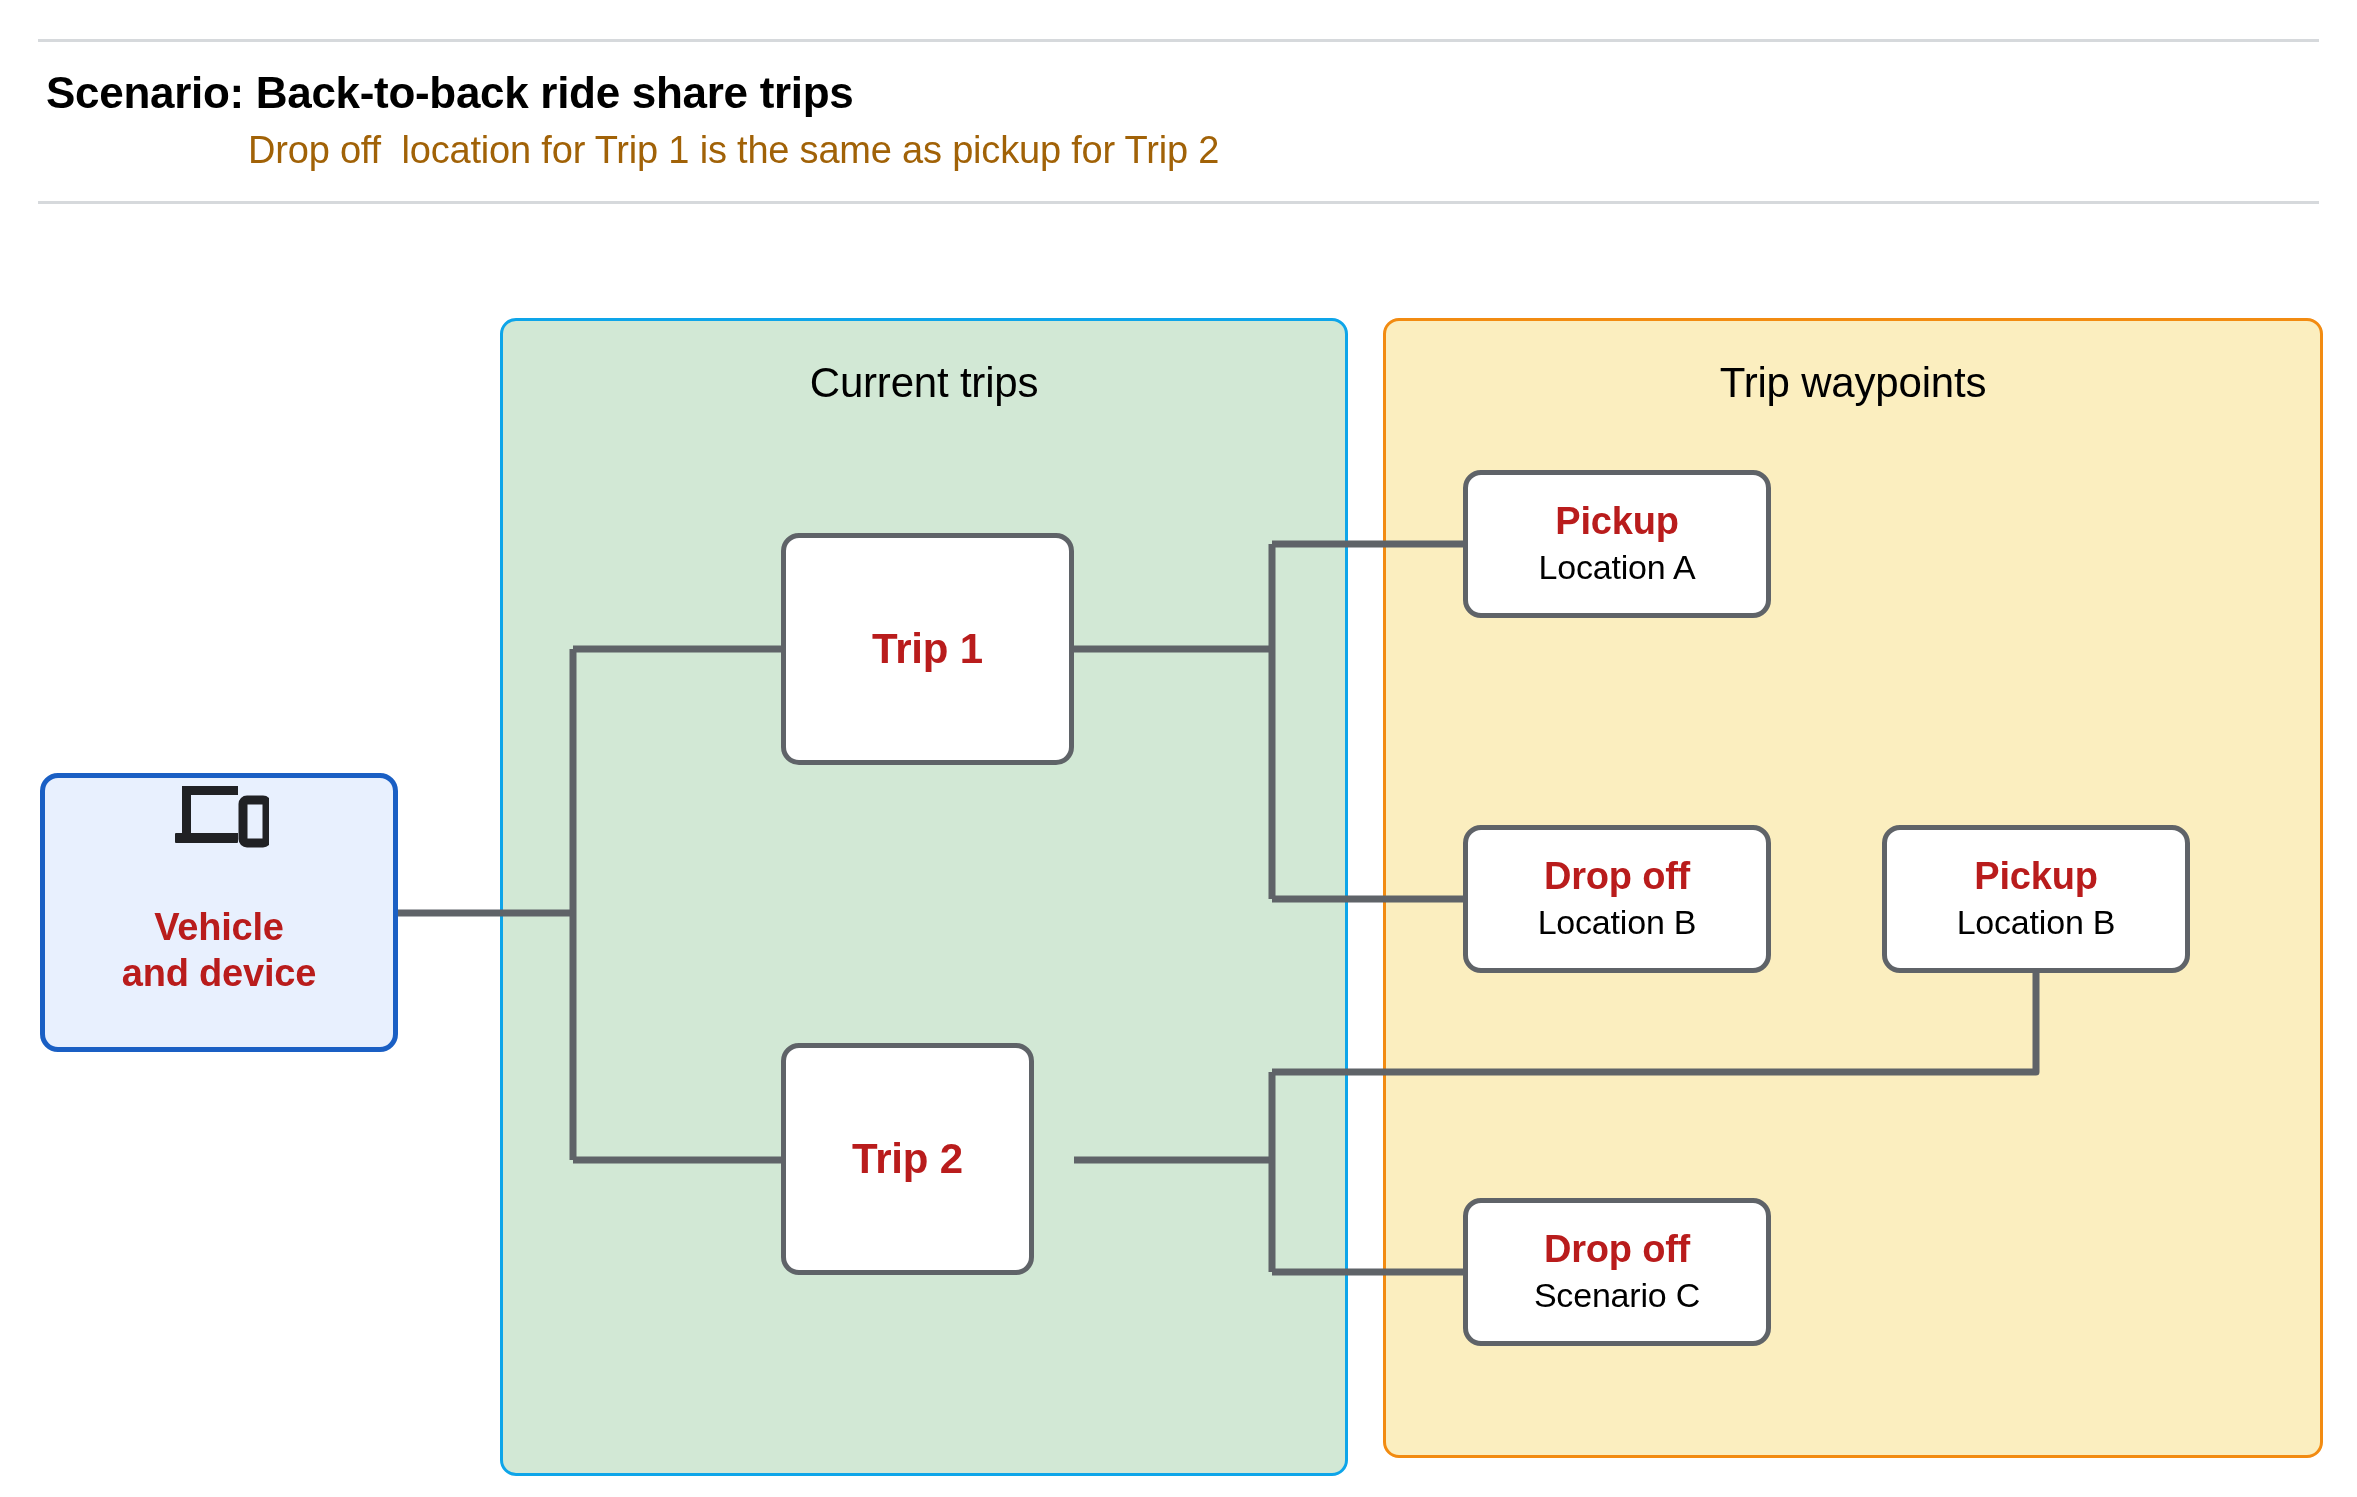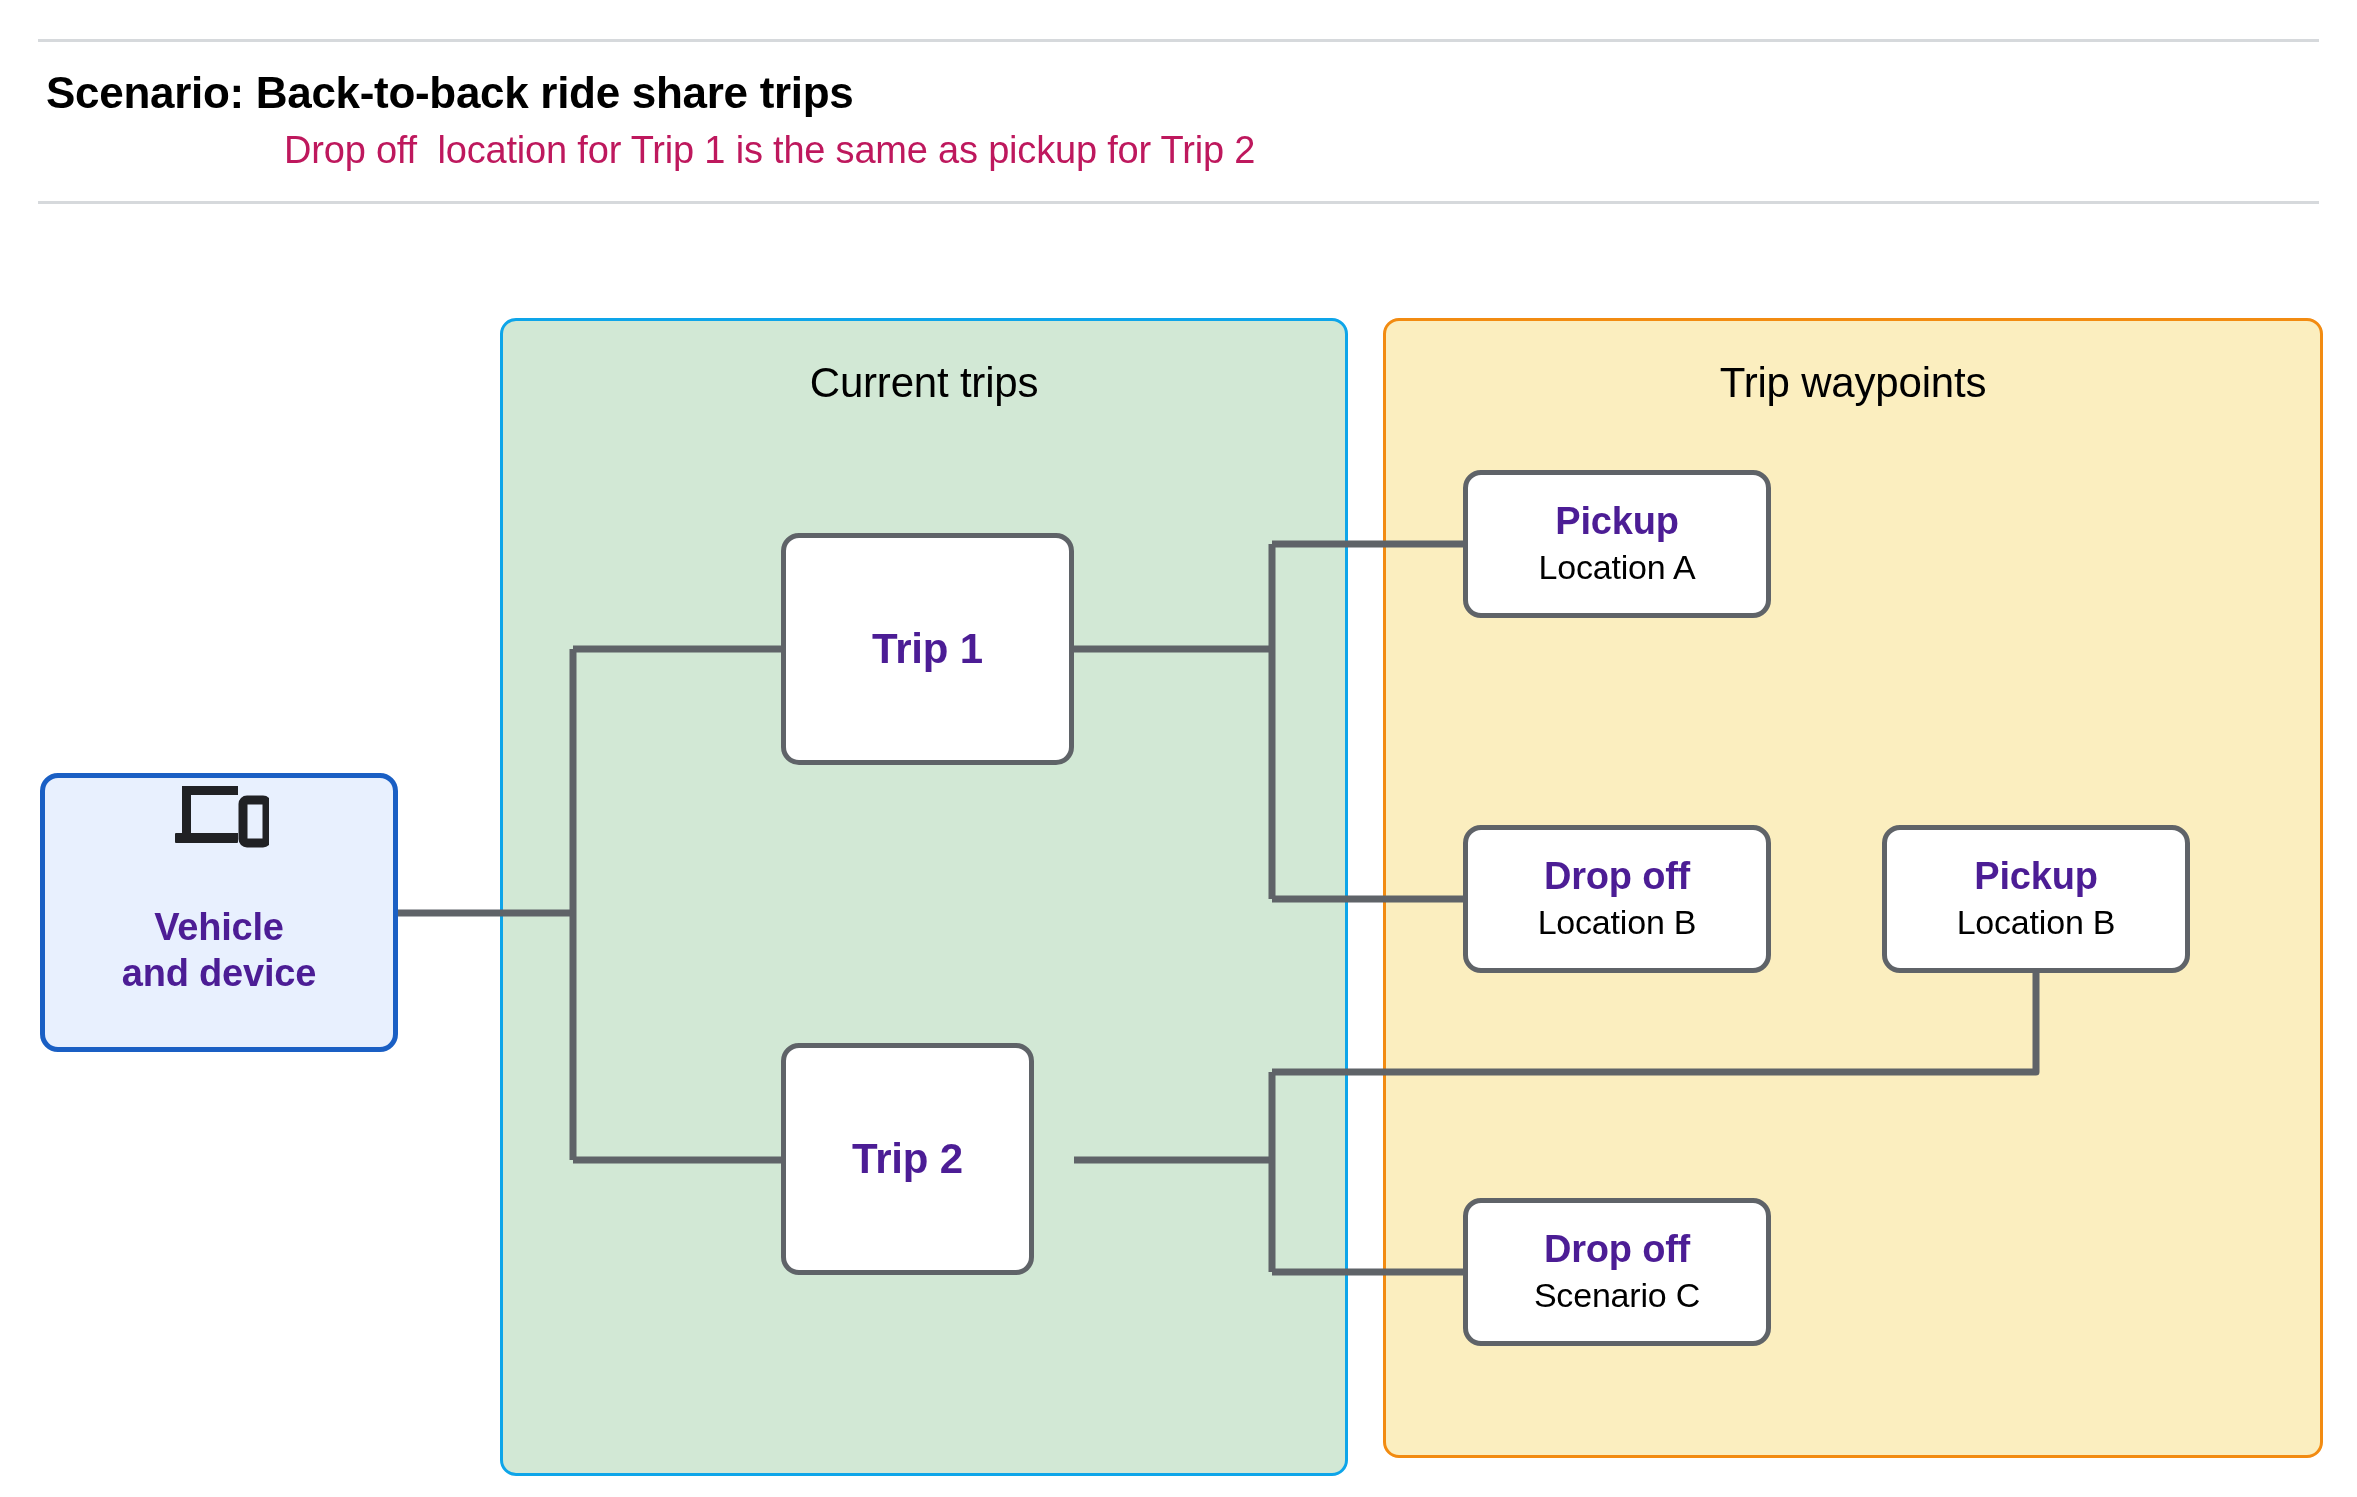--- a/index.html
+++ b/index.html
@@ -47,23 +47,22 @@
     color: #000000;
     white-space: pre;
   }
   #scenario-subtitle {
     position: absolute;
     left: 210px;
     top: 90px;
     font-size: 38px;
     font-weight: 400;
     letter-spacing: -0.2px;
-    color: #be185d;
+    color: #a16207;
     white-space: pre;
-    margin-left: 36px;
   }
 
   
   .panel {
     position: absolute;
     border-radius: 16px;
     box-sizing: border-box;
   }
   #panel-current-trips {
     left: 500px;
@@ -111,21 +110,21 @@
     border: 5px solid #5f6368;
     border-radius: 18px;
     display: flex;
     flex-direction: column;
     align-items: center;
     justify-content: center;
   }
   .node-title {
     font-size: 38px;
     font-weight: 700;
-    color: #4c1d95;
+    color: #b91c1c;
     letter-spacing: -0.2px;
     line-height: 1.15;
   }
   .node-sub {
     font-size: 34px;
     font-weight: 400;
     color: #000000;
     letter-spacing: -0.2px;
     line-height: 1.2;
     margin-top: 4px;

